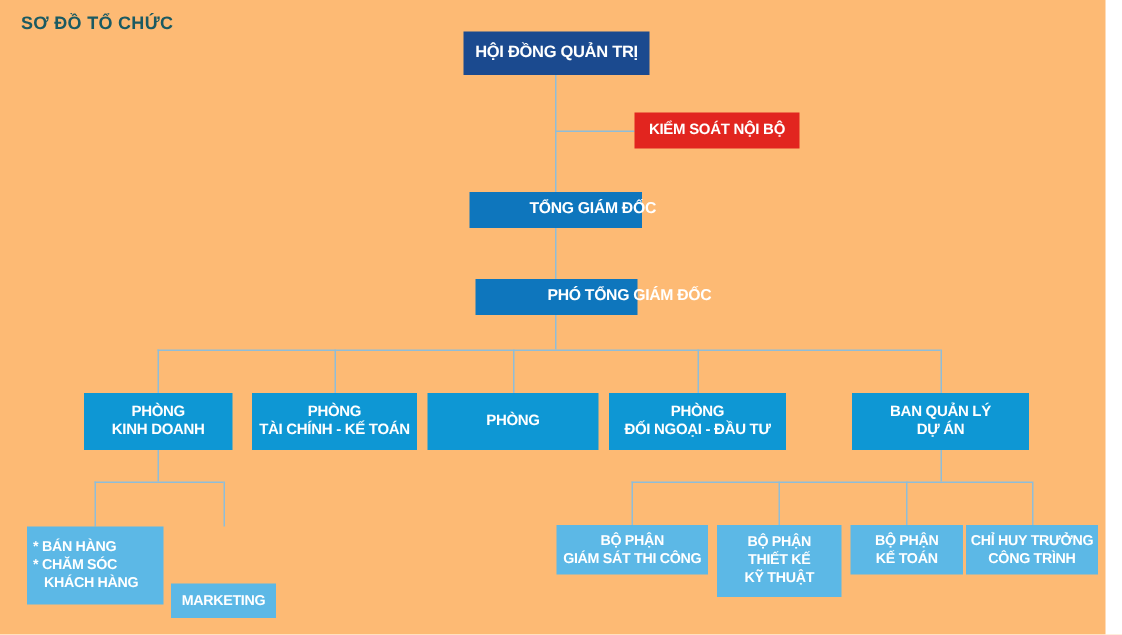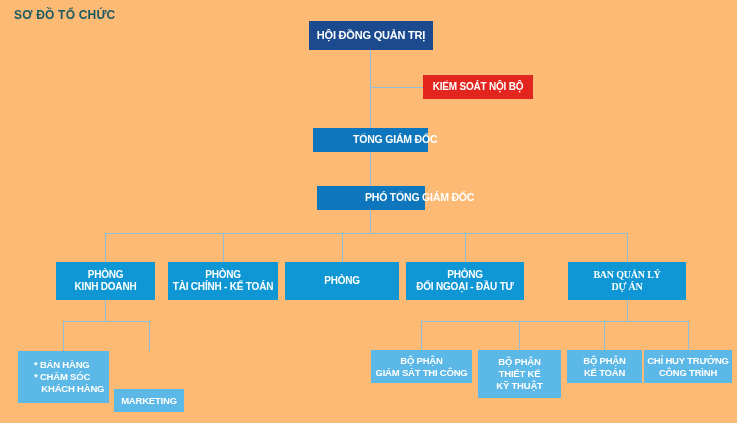--- a/index.html
+++ b/index.html
@@ -30,21 +30,21 @@
     flex-direction: column;
     justify-content: center;
     color: #ffffff;
     font-weight: 700;
     text-align: center;
     letter-spacing: -0.2px;
   }
   .node.align-left {
     align-items: flex-start;
     text-align: left;
-    padding-left: 16px;
+    padding-left: 4px;
   }
   .node .line {
     white-space: pre;
     line-height: 1.25;
   }
   .edge {
     position: absolute;
   }
 </style>
 </head>
@@ -95,21 +95,21 @@
         <div class="line">PHÒNG</div>
         <div class="line">TÀI CHÍNH - KẾ TOÁN</div>
       </div>
       <div class="node" style="left: 285px; top: 262px; width: 114px; height: 38px; background: rgb(14, 151, 212); color: rgb(255, 255, 255); font-size: 10px;">
         <div class="line">PHÒNG</div>
       </div>
       <div class="node" style="left: 406px; top: 262px; width: 118px; height: 38px; background: rgb(14, 151, 212); color: rgb(255, 255, 255); font-size: 10px;">
         <div class="line">PHÒNG</div>
         <div class="line">ĐỐI NGOẠI - ĐẦU TƯ</div>
       </div>
-      <div class="node" style="left: 568px; top: 262px; width: 118px; height: 38px; background: rgb(14, 151, 212); color: rgb(255, 255, 255); font-size: 10px; font-family: Liberation Serif, serif;">
+      <div class="node" style="left: 568px; top: 262px; width: 118px; height: 38px; background: rgb(14, 151, 212); color: rgb(255, 255, 255); font-size: 10px;">
         <div class="line">BAN QUẢN LÝ</div>
         <div class="line">DỰ ÁN</div>
       </div>
       <div class="node align-left" style="left: 18px; top: 351px; width: 91px; height: 52px; background: rgb(92, 184, 230); color: rgb(255, 255, 255); font-size: 9.5px;">
         <div class="line">* BÁN HÀNG</div>
         <div class="line">* CHĂM SÓC</div>
         <div class="line">   KHÁCH HÀNG</div>
       </div>
       <div class="node" style="left: 114px; top: 351px; width: 70px; height: 23px; background: rgb(92, 184, 230); color: rgb(255, 255, 255); font-size: 9.5px; margin-top: 38px;">
         <div class="line">MARKETING</div>

